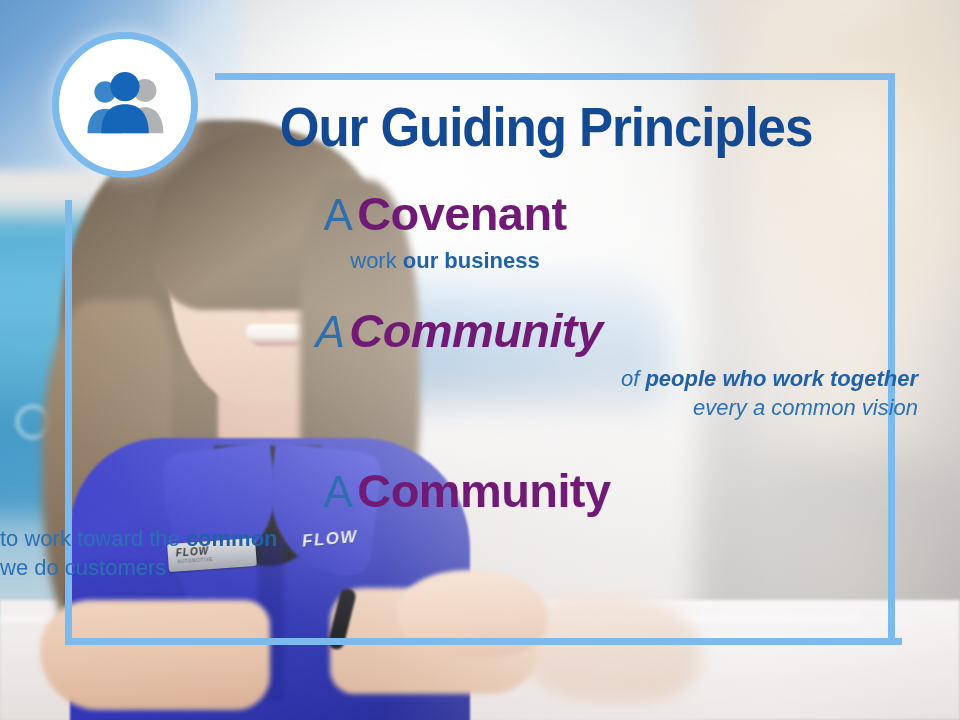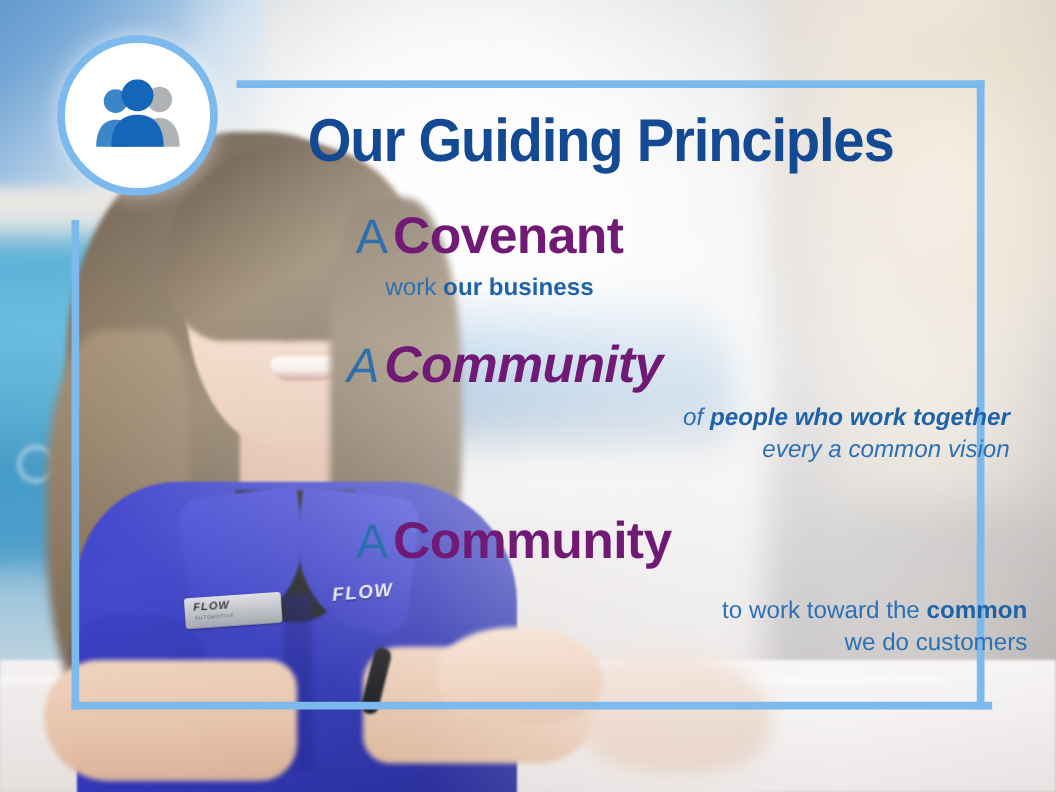--- a/index.html
+++ b/index.html
@@ -405,21 +405,21 @@
   .block-covenant .p-sub  { text-align: center; margin-top: 5px; }
 
   
   .block-community { left: 0; top: 303px; width: 918px; text-align: center; font-style: italic; }
   .block-community .p-main { text-align: center; }
   .block-community .p-sub  { text-align: right; margin-top: 6px; }
 
   
   .block-commitment { left: 0; top: 463px; width: 934px; text-align: center; }
   .block-commitment .p-main { text-align: center; }
-  .block-commitment .p-sub  { text-align: right; margin-top: 22px; }
+  .block-commitment .p-sub  { text-align: left; margin-top: 6px; }
 </style>
 </head>
 <body>
 
 <div id="stage">
 
   <div class="photo">
     <div class="bg-room"></div>
     <div class="bg-topleft-blue"></div>
     <div class="bg-glow"></div>

